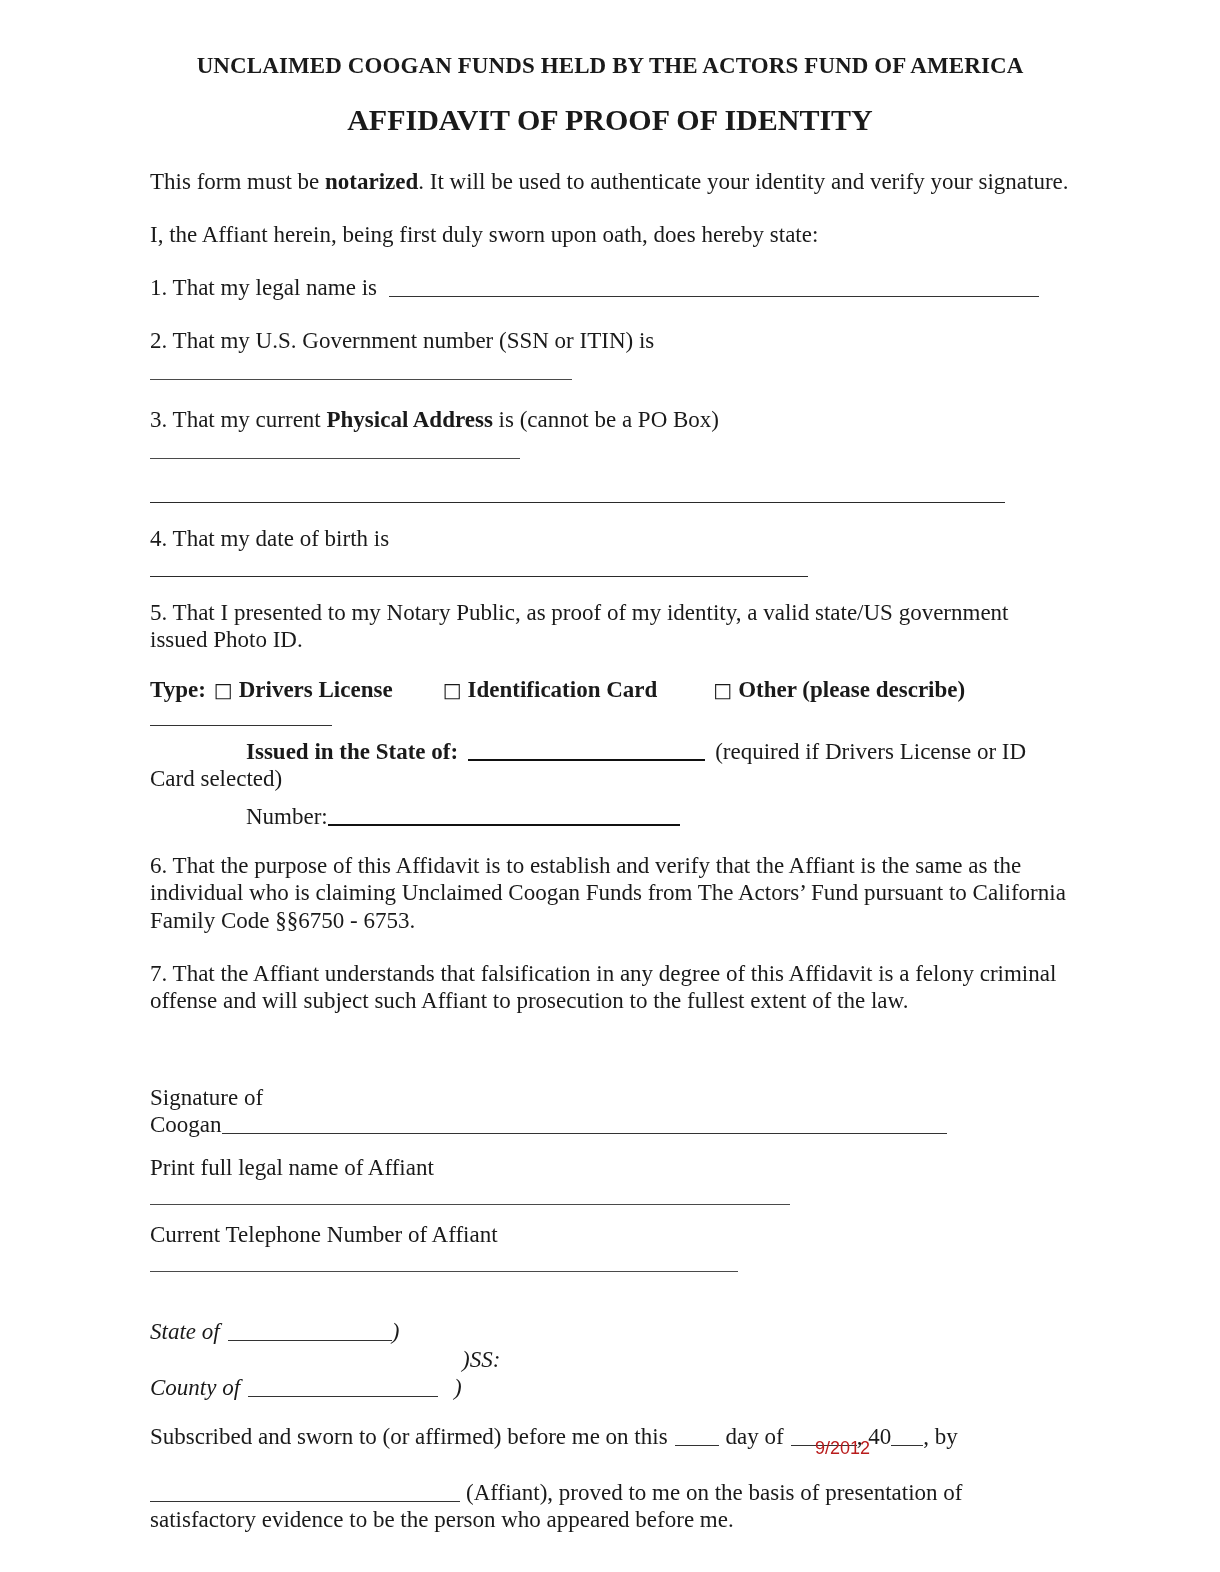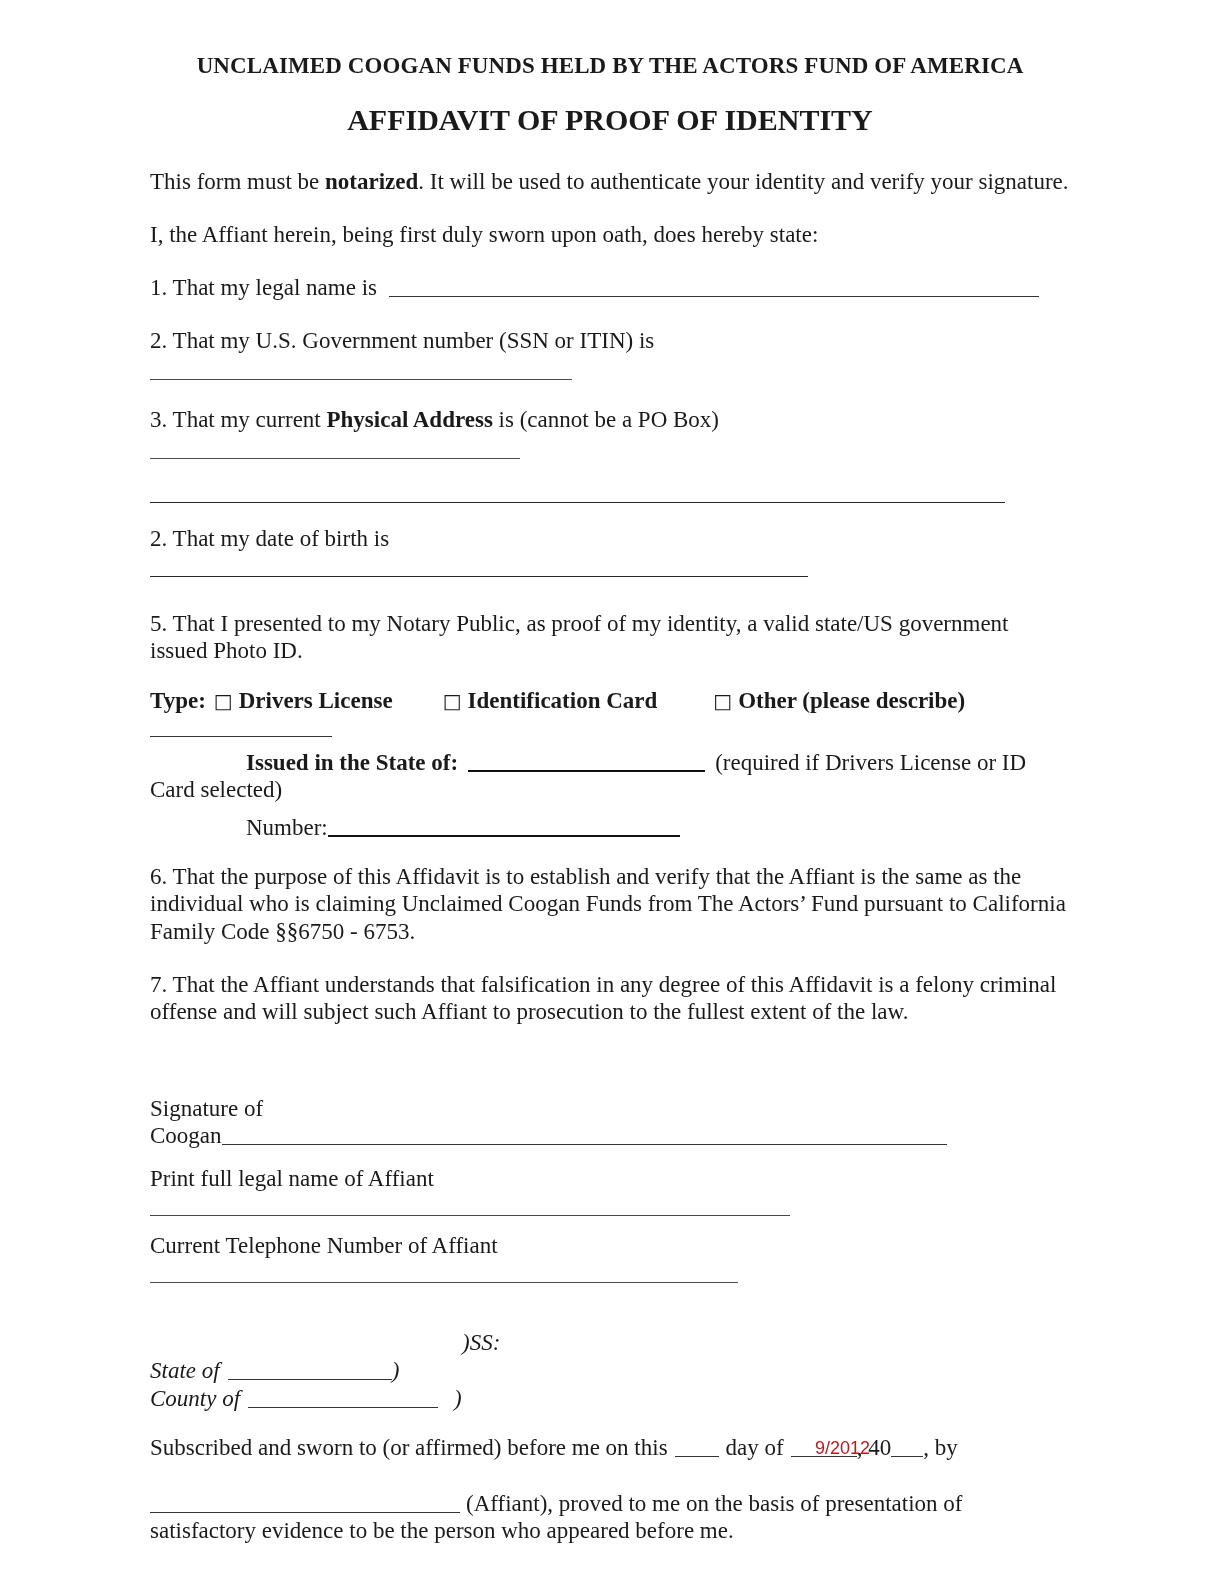--- a/index.html
+++ b/index.html
@@ -129,26 +129,26 @@
     <div class="rule" style="width:422px;"></div>
 
     <div class="gap-a"></div>
     <p class="body"><span>3. That my current </span><span class="b">Physical Address</span><span> is (cannot be a PO Box)</span></p>
     <div style="height:25px"></div>
     <div class="rule" style="width:370px;"></div>
     <div style="height:43px"></div>
     <div class="rule-dark" style="width:855px;"></div>
 
     <div class="gap-b"></div>
-    <p class="body">2. That my date of birth is</p>
+    <p class="body">4. That my date of birth is</p>
     <div style="height:24px"></div>
     <div class="rule-dark" style="width:658px;"></div>
 
     <div class="gap-b"></div>
-    <p class="body" style="width:908px;margin-top:11px;">5. That I presented to my Notary Public, as proof of my identity, a valid state/US government issued Photo ID.</p>
+    <p class="body" style="width:908px;">5. That I presented to my Notary Public, as proof of my identity, a valid state/US government issued Photo ID.</p>
 
     <div class="gap-b"></div>
     <p class="body b" style="line-height:1.2;"><span>Type:</span><span class="cb" style="margin-left:8px;">□</span><span style="margin-left:6px;">Drivers License</span><span class="cb" style="margin-left:50px;">□</span><span style="margin-left:6px;">Identification Card</span><span class="cb" style="margin-left:56px;">□</span><span style="margin-left:6px;">Other (please describe)</span><span class="ul" style="width:182px;"></span></p>
 
     <div style="height:6px"></div>
     <p class="body" style="line-height:1.2;"><span class="indent-1 b">Issued in the State of:</span><span class="ul-bold" style="width:237px; margin-left:10px;"></span><span style="margin-left:10px;">(required if Drivers License or ID Card selected)</span></p>
 
     <div style="height:9px"></div>
     <p class="body" style="line-height:1.2;"><span class="indent-1">Number:</span><span class="ul-bold" style="width:352px;"></span></p>
 
@@ -166,23 +166,23 @@
     <p class="body">Print full legal name of Affiant</p>
     <div style="height:23px"></div>
     <div class="rule" style="width:640px;"></div>
 
     <div class="gap-c"></div>
     <p class="body">Current Telephone Number of Affiant</p>
     <div style="height:23px"></div>
     <div class="rule" style="width:588px;"></div>
 
     <div style="height:46px"></div>
+    <p class="body i" style="line-height:1.2;"><span>State of</span><span class="ul" style="width:164px; margin-left:8px; border-color:#333;"></span><span>)</span></p>
+
     <p class="body i" style="line-height:1.2; padding-left:312px;">)SS:</p>
-
-    <p class="body i" style="line-height:1.2;"><span>State of</span><span class="ul" style="width:164px; margin-left:8px; border-color:#333;"></span><span>)</span></p>
 
     <p class="body i" style="line-height:1.2;"><span>County of</span><span class="ul" style="width:190px; margin-left:8px; border-color:#333;"></span><span style="margin-left:16px;">)</span></p>
 
     <div class="gap-b"></div>
     <p class="body" style="line-height:1.2;"><span>Subscribed and sworn to (or affirmed) before me on this</span><span class="ul" style="width:44px; margin-left:7px;"></span><span style="margin-left:7px;">day of</span><span class="ul" style="width:66px; margin-left:7px;"></span><span>, 40</span><span class="ul" style="width:32px;"></span><span>, by</span></p>
 
     <div style="height:28px"></div>
     <p class="body" style="line-height:1.2; width:900px;"><span class="ul" style="width:310px;"></span><span style="margin-left:6px;">(Affiant), proved to me on the basis of presentation of satisfactory evidence to be the person who appeared before me.</span></p>
 
   </div>

